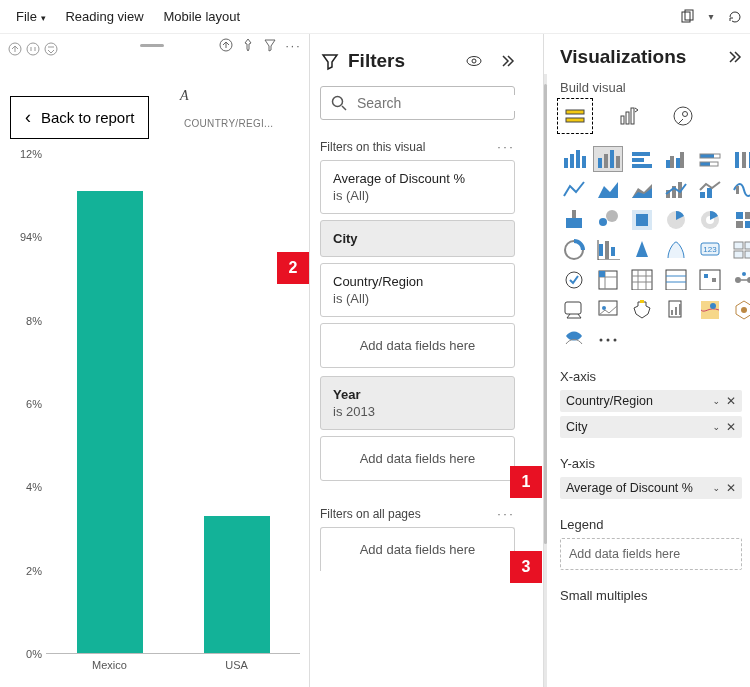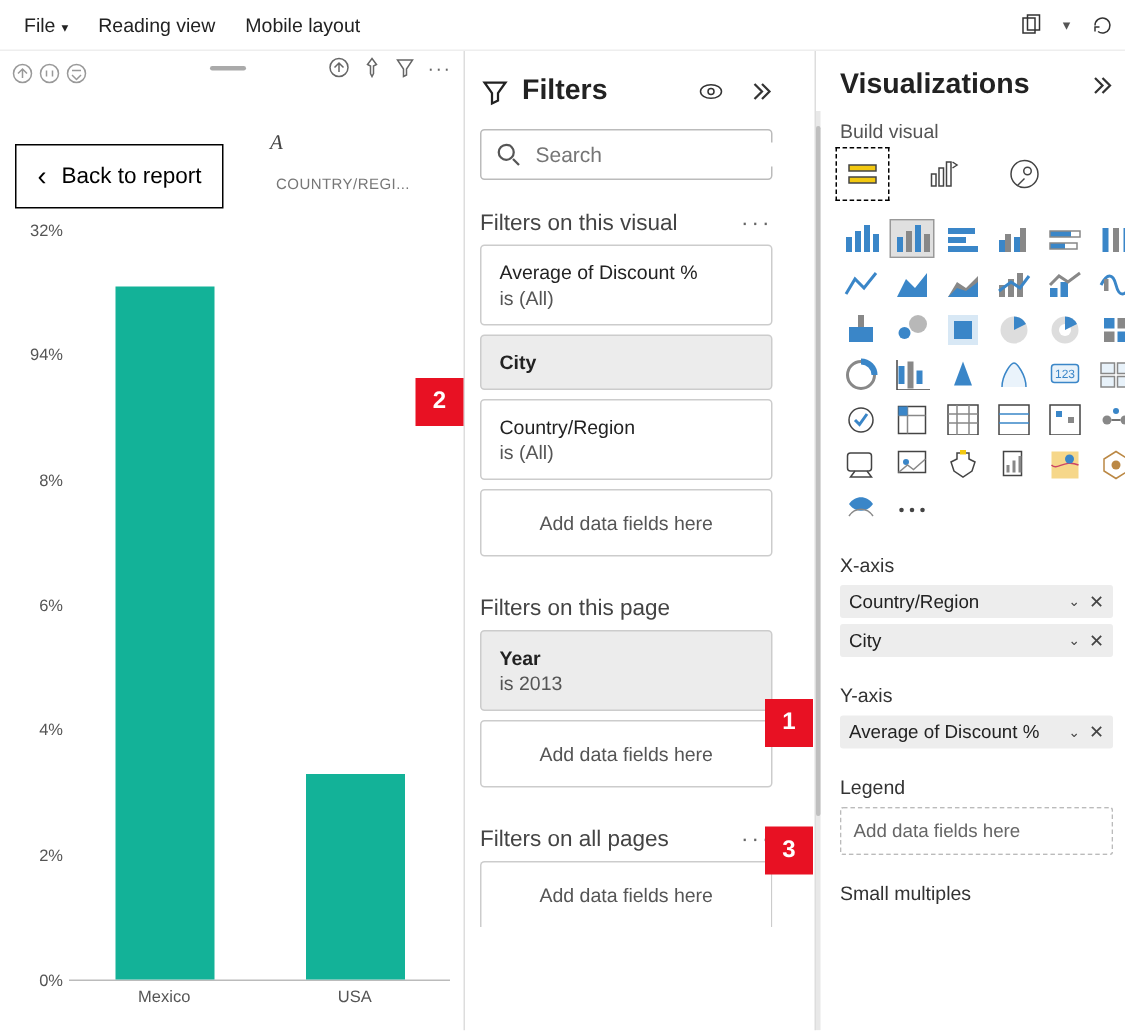--- a/index.html
+++ b/index.html
@@ -28,21 +28,21 @@
   .x-cat { position: absolute; bottom: -18px; font-size: 11px; color: #555; text-align: center; }
   .legend-trunc { position: absolute; top: 84px; left: 184px; font-size: 10px; color: #777; letter-spacing: 0.3px; }
 
   
   .filters-pane { width: 234px; border-right: 1px solid #ddd; padding: 8px 28px 0 10px; overflow: hidden; }
   .pane-header { display: flex; align-items: center; gap: 8px; height: 38px; }
   .pane-header h2 { font-size: 19px; font-weight: 600; flex: 1; }
   .pane-header .ph-icon { color: #333; cursor: pointer; }
   .search-box { display: flex; align-items: center; border: 1px solid #bbb; border-radius: 3px; padding: 8px 10px; margin-top: 6px; gap: 10px; }
   .search-box input { border: none; outline: none; font-size: 14px; flex:1; }
-  .section-title { display: flex; align-items:center; margin-top: 20px; margin-bottom: 6px; color: #444; font-size: 15px; }
+  .section-title { display: flex; align-items:center; margin-top: 20px; margin-bottom: 6px; color: #444; font-size: 12px; }
   .section-title .dots { margin-left: auto; letter-spacing: 2px; cursor: pointer; color: #666; }
   .filter-card { border: 1px solid #ccc; border-radius: 3px; padding: 10px 12px; margin-bottom: 6px; background: #fff; }
   .filter-card.sel { background: #ececec; }
   .filter-card .fname { font-size: 13px; color: #222; }
   .filter-card .fcond { font-size: 13px; color: #555; margin-top: 2px; }
   .drop-card { border: 1px solid #ccc; border-radius: 3px; padding: 14px 12px; text-align: center; color: #555; margin-bottom: 8px; }
 
   
   .viz-pane { flex: 1; padding: 4px 8px 0 10px; position: relative; overflow: hidden; }
   .viz-scroll { position: absolute; left: 0; top: 40px; bottom: 0; width: 3px; background: #e8e8e8; }
@@ -160,21 +160,21 @@
           <div class="x-cat" style="left: 151.5px; width: 78px;">USA</div>
         </div>
 
       <div id="y-ticks">
           <div class="y-tick" style="top: 500px;">0%</div>
           <div class="y-tick" style="top: 416.667px;">2%</div>
           <div class="y-tick" style="top: 333.333px;">4%</div>
           <div class="y-tick" style="top: 250px;">6%</div>
           <div class="y-tick" style="top: 166.667px;">8%</div>
           <div class="y-tick" style="top: 83.3333px;">94%</div>
-          <div class="y-tick" style="top: 0px;">32%</div>
+          <div class="y-tick" style="top: 0px;">12%</div>
         </div>
       <div id="x-cats"></div>
     </div>
   </div>
 
   <div class="filters-pane">
     <div class="pane-header">
       <span class="ph-icon">
         <svg width="20" height="20" viewBox="0 0 20 20">
             <path d="M3 4h14L12 11v5l-4 2v-7z" fill="none" stroke="#222" stroke-width="1.5"></path>
@@ -214,23 +214,20 @@
     </div>
     <div class="filter-card sel">
       <div class="fname" style="font-weight:600">City</div>
     </div>
     <div class="filter-card">
       <div class="fname">Country/Region</div>
       <div class="fcond">is (All)</div>
     </div>
     <div class="drop-card">Add data fields here</div>
 
-    <div class="section-title" style="margin-top:26px">
-      <span>Filters on this page</span>
-    </div>
     <div class="filter-card sel">
       <div class="fname" style="font-weight:600">Year</div>
       <div class="fcond">is 2013</div>
     </div>
     <div class="drop-card">Add data fields here</div>
 
     <div class="section-title" style="margin-top:26px">
       <span>Filters on all pages</span>
       <span class="dots">···</span>
     </div>

